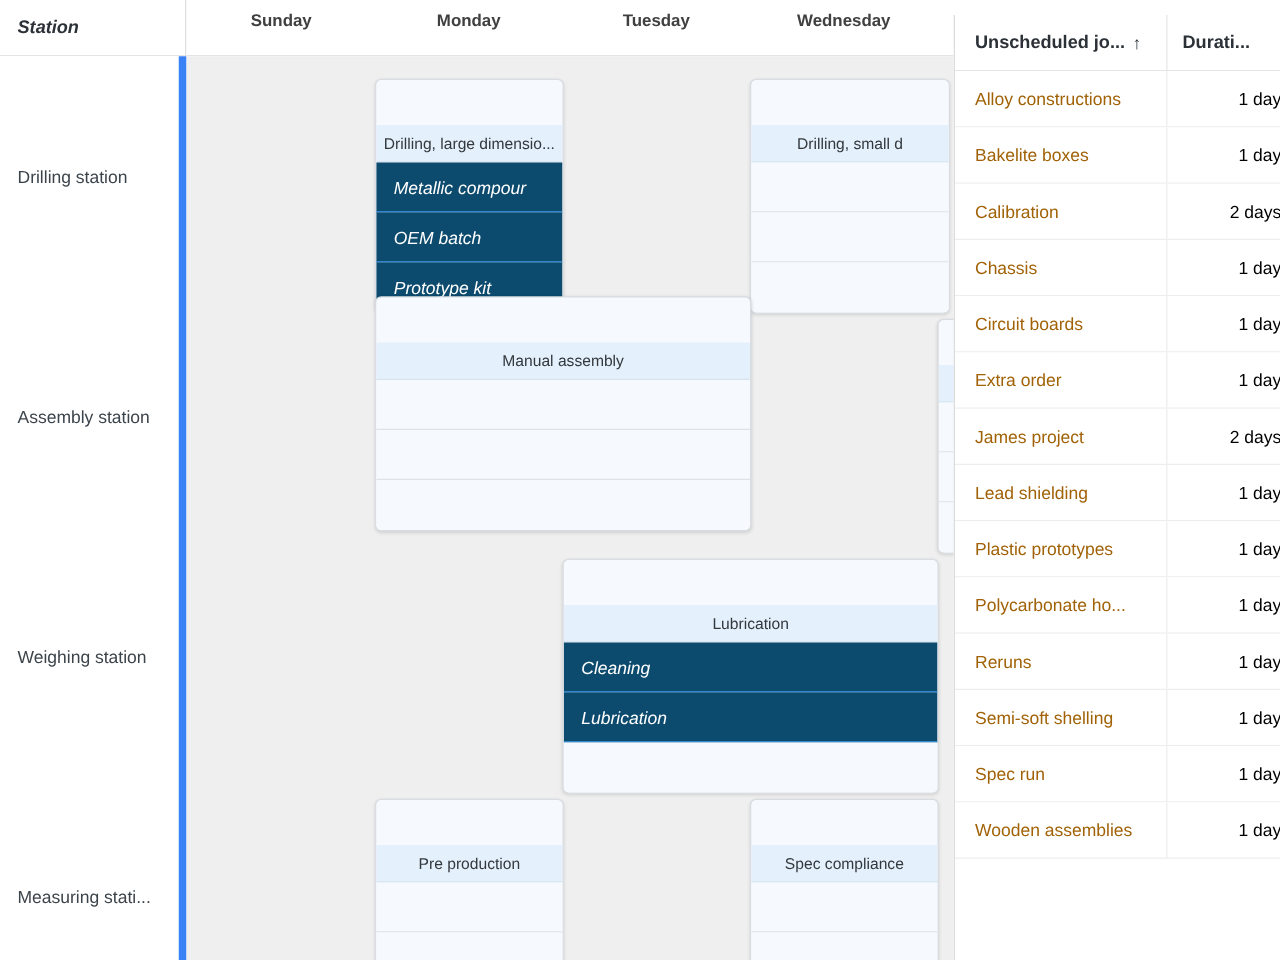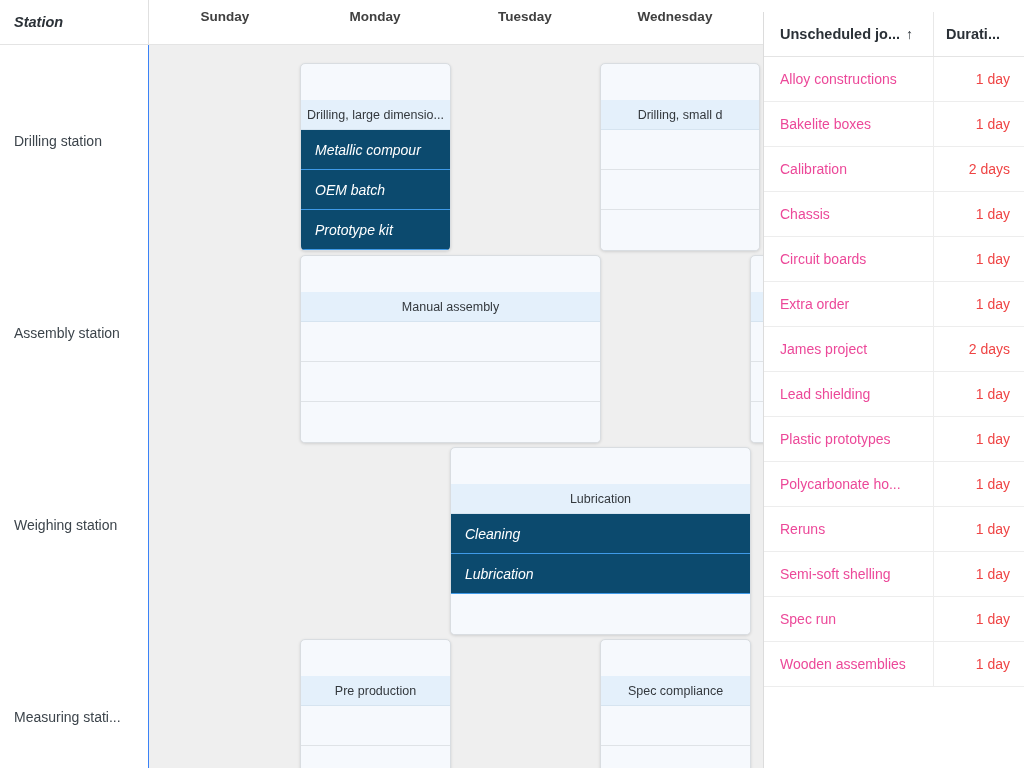--- a/index.html
+++ b/index.html
@@ -47,21 +47,21 @@
 
   
   .sched-body {
     position: absolute; left: 0; top: 45px;
     width: 763px; height: 723px;
   }
   .station-col {
     position: absolute; left: 0; top: 0;
     width: 149px; height: 723px;
     background: #ffffff;
-    border-right: 1px solid #3b82f6;
+    border-right: 6px solid #3b82f6;
     z-index: 3;
   }
   .station-cell {
     position: absolute; left: 0; width: 149px;
     display: flex; align-items: center;
     padding-left: 14px;
     font-size: 14px; color: #3c4category;
     color: #3c444b;
     white-space: nowrap; overflow: hidden;
   }
@@ -146,30 +146,30 @@
     position: relative;
     height: 45px;
     border-bottom: 1px solid #ededed;
     background: #fff;
   }
   .job-name {
     position: absolute; left: 0; top: 0;
     width: 170px; height: 44px;
     display: flex; align-items: center;
     padding-left: 16px;
-    font-size: 14px; color: #ec4899;
+    font-size: 14px; color: #a16207;
     border-right: 1px solid #ededed;
     white-space: nowrap; overflow: hidden;
   }
   .job-dur {
     position: absolute; left: 170px; top: 0;
     width: 91px; height: 44px;
     display: flex; align-items: center; justify-content: flex-end;
-    padding-right: 15px;
-    font-size: 14px; color: #ef4444;
+    padding-right: 0;
+    font-size: 14px; color: #000000;
     white-space: nowrap;
   }
 </style>
 </head>
 <body>
 
 <div class="app">
 
   <div class="scheduler">
 
@@ -200,21 +200,21 @@
             </div>
           </div>
           <div class="event" style="left: 451px; top: 18px; width: 160px;">
             <div class="event-header">Drilling, small d</div>
             <div class="event-rows">
               <div class="ev-row"></div>
               <div class="ev-row"></div>
               <div class="ev-row"></div>
             </div>
           </div>
-          <div class="event" style="left: 151px; top: 210px; width: 301px;">
+          <div class="event" style="left: 151px; top: 192px; width: 301px;">
             <div class="event-header">Manual assembly</div>
             <div class="event-rows">
               <div class="ev-row"></div>
               <div class="ev-row"></div>
               <div class="ev-row"></div>
             </div>
           </div>
           <div class="event" style="left: 601px; top: 210px; width: 150px;">
             <div class="event-header"></div>
             <div class="event-rows">

